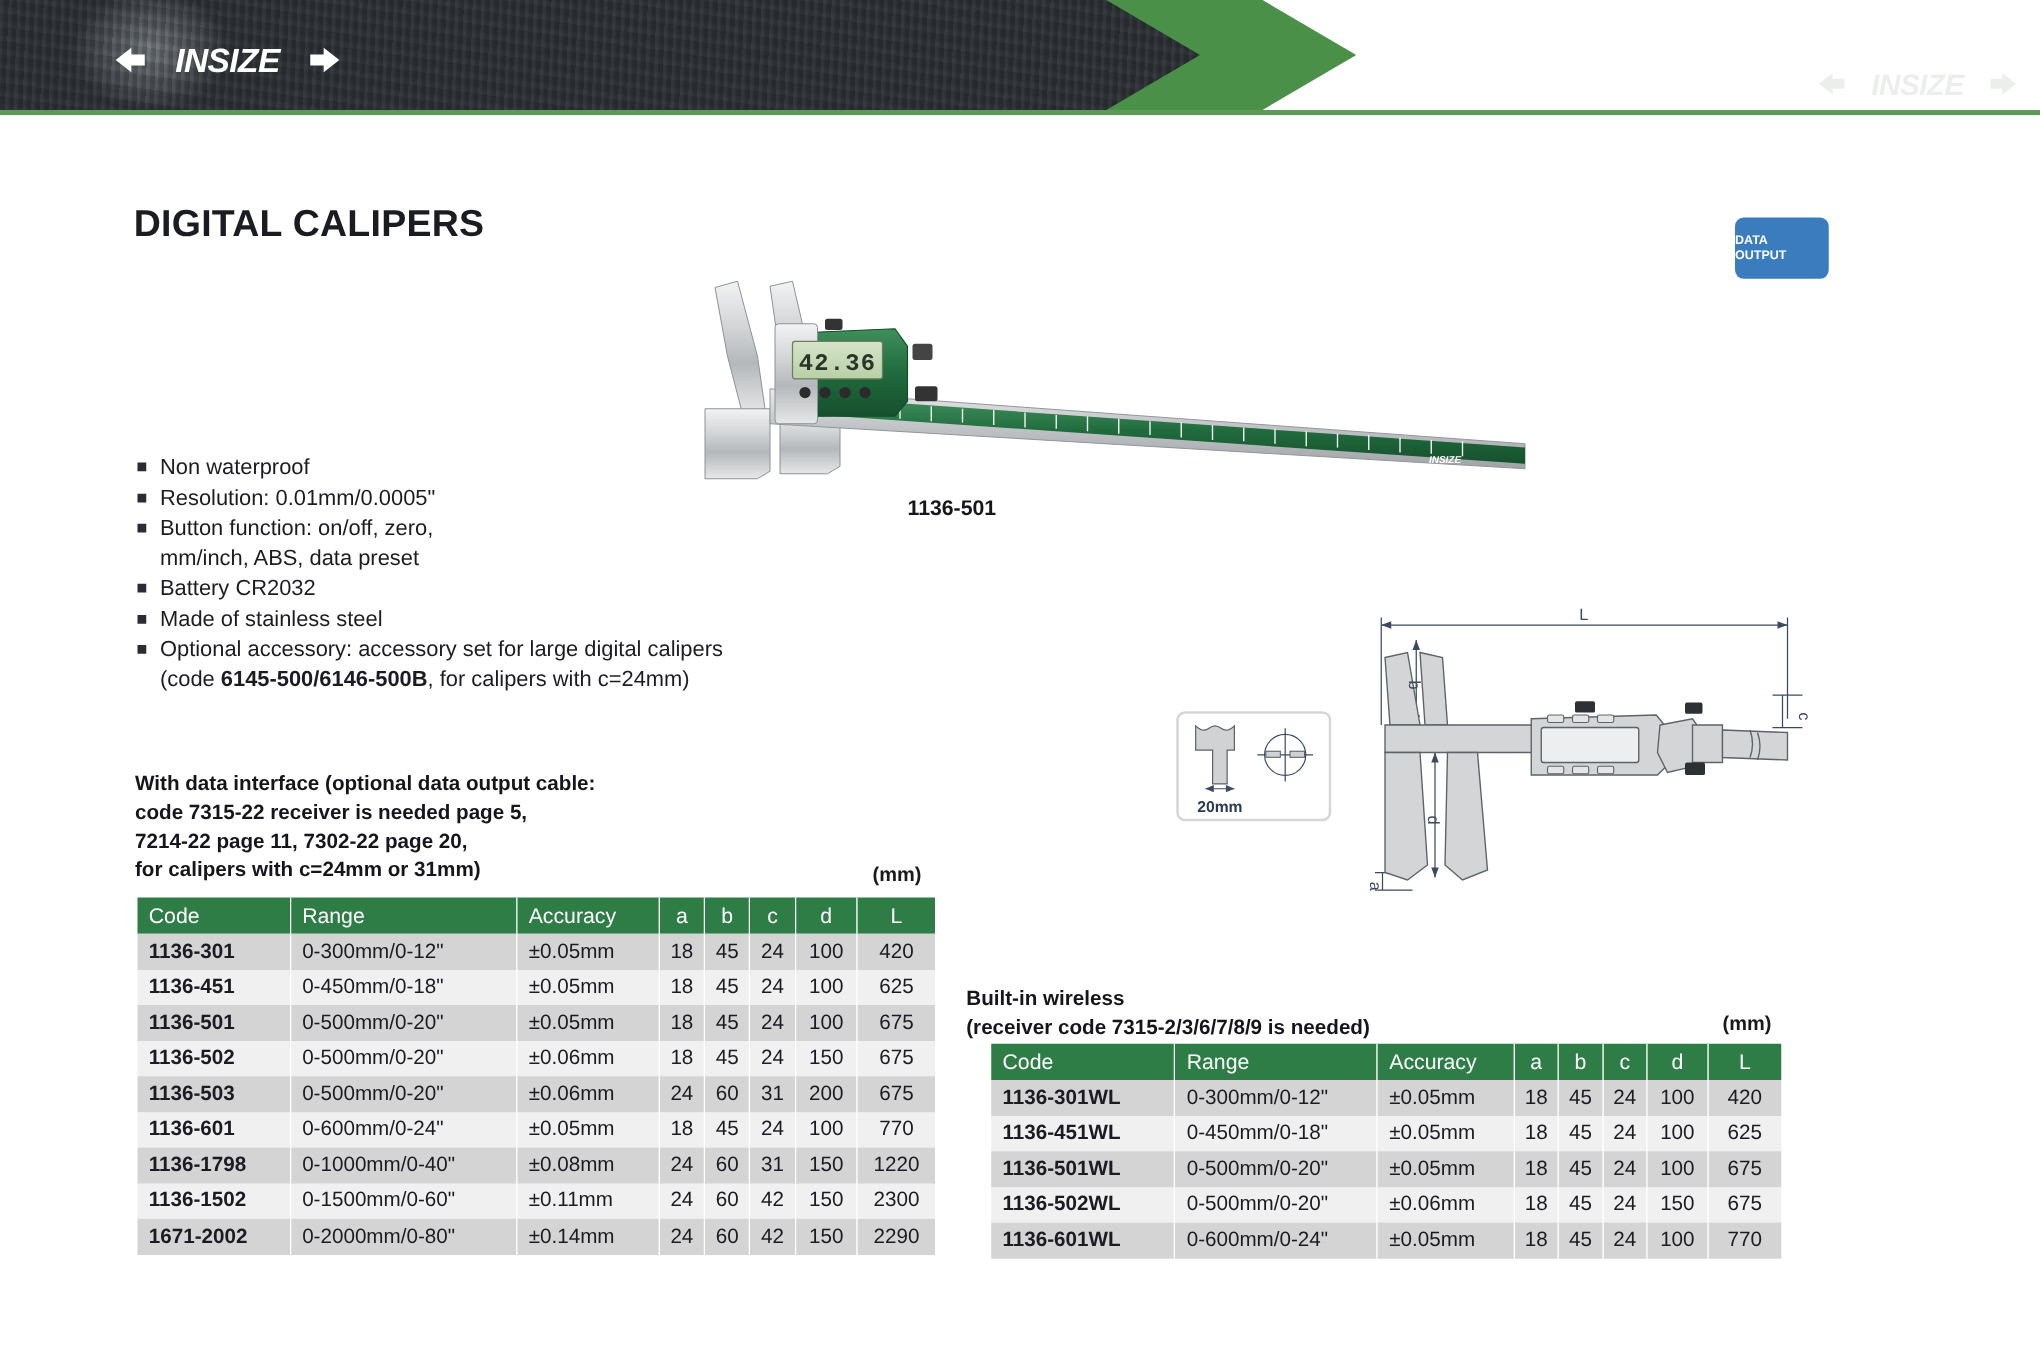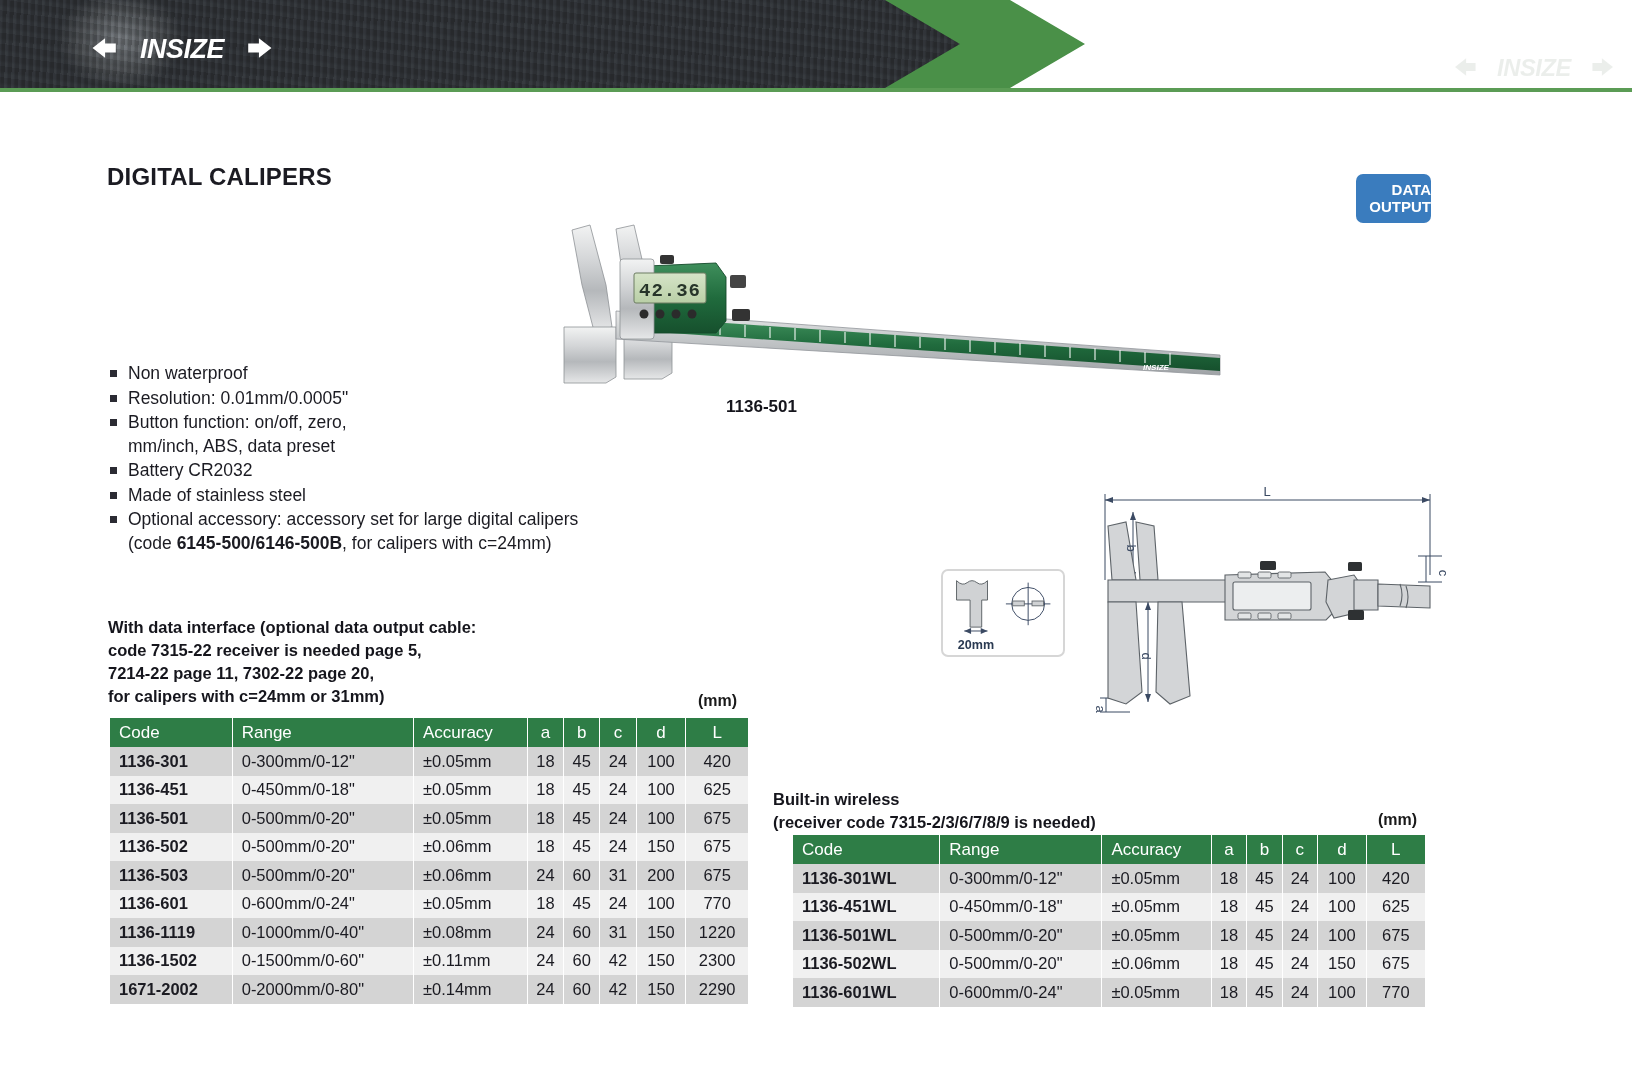--- a/index.html
+++ b/index.html
@@ -51,29 +51,29 @@
   }
   .logo-main svg { width: 180px; height: 34px; }
   .logo-watermark {
     position: absolute; right: 8px; top: 52px; width: 180px; height: 30px; opacity: 0.16;
   }
   .logo-watermark svg { width: 180px; height: 30px; }
 
   
   .page-title {
     position: absolute; left: 107px; top: 163px;
-    font-size: 24px; font-weight: bold; letter-spacing: 0.2px; color: #1b1b22;
+    font-size: 30px; font-weight: bold; letter-spacing: 0.2px; color: #1b1b22;
   }
 
   
   .data-output-badge {
-    position: absolute; left: 1356px; top: 174px; width: 75px; height: 49px;
+    position: absolute; left: 1388px; top: 174px; width: 75px; height: 49px;
     background: #3a7cbe; border-radius: 7px;
-    display: flex; flex-direction: column; align-items: flex-end; justify-content: center;
-    color: #ffffff; font-size: 15px; font-weight: bold; line-height: 1.12;
+    display: flex; flex-direction: column; align-items: flex-start; justify-content: center;
+    color: #ffffff; font-size: 10px; font-weight: bold; line-height: 1.12;
   }
 
   
   .features { position: absolute; left: 110px; top: 362px; width: 600px; }
   .feature-row { display: flex; align-items: flex-start; margin-bottom: 1px; }
   .bullet-sq {
     width: 7px; height: 7px; background: #2b2b33; margin-right: 11px;
     margin-top: 8px; flex: none;
   }
   .feature-text { font-size: 17.5px; line-height: 23.5px; color: #1b1b22; }
@@ -429,21 +429,21 @@
           <td class="code">1136-601</td>
           <td>0-600mm/0-24"</td>
           <td>±0.05mm</td>
           <td class="num">18</td>
           <td class="num">45</td>
           <td class="num">24</td>
           <td class="num">100</td>
           <td class="num">770</td>
         </tr>
         <tr class="odd">
-          <td class="code">1136-1119</td>
+          <td class="code">1136-1798</td>
           <td>0-1000mm/0-40"</td>
           <td>±0.08mm</td>
           <td class="num">24</td>
           <td class="num">60</td>
           <td class="num">31</td>
           <td class="num">150</td>
           <td class="num">1220</td>
         </tr>
         <tr class="even">
           <td class="code">1136-1502</td>

